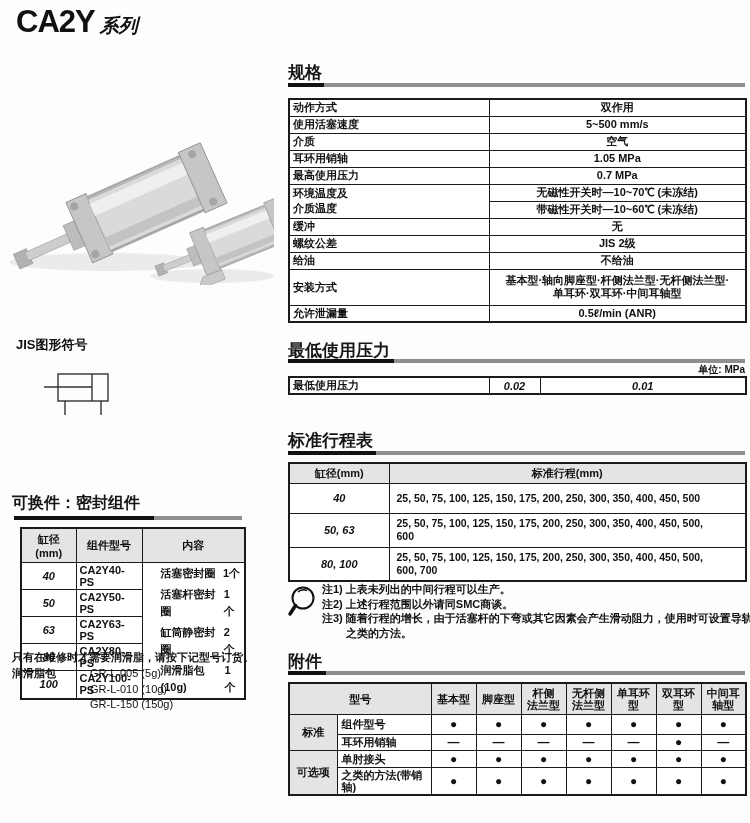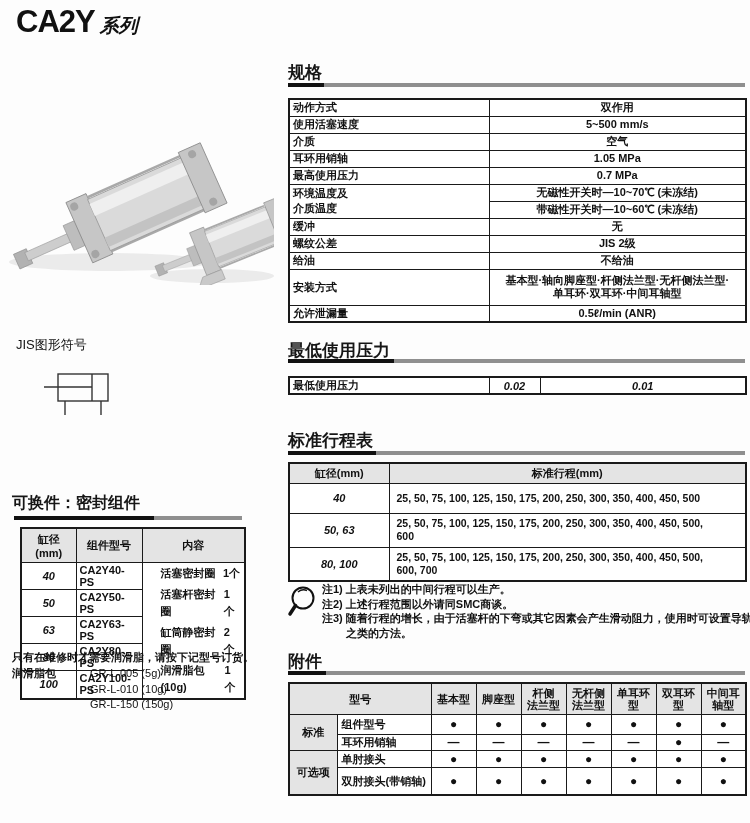--- a/index.html
+++ b/index.html
@@ -53,21 +53,21 @@
   table.seal tr{height:15px;}
   table.seal tr.hdr{height:34px;}
   table.seal td.part{padding-left:3px;}
   .kv{display:flex;justify-content:space-between;line-height:17px;padding:2px 4px 2px 18px;}
 
   .seal-note{position:absolute;left:12px;top:650px;font-size:11px;font-weight:bold;white-space:nowrap;}
   .grease-label{position:absolute;left:12px;top:666px;font-size:11px;font-weight:bold;}
   .grease-items{position:absolute;left:90px;top:666px;font-size:11px;line-height:15.5px;}
 
   .unit{position:absolute;left:288px;top:363px;width:457px;text-align:right;font-size:10px;font-weight:bold;}
-  .jis-label{position:absolute;left:16px;top:336px;font-size:13px;font-weight:normal;}
+  .jis-label{position:absolute;left:16px;top:336px;font-size:13px;font-weight:bold;}
   svg{display:block;}
 </style>
 </head>
 <body>
 
 <div class="page">
 
   <div class="title">
     <span class="t1">CA2Y</span>
     <span class="t2">系列</span>
@@ -242,20 +242,21 @@
           <td class="lab">允许泄漏量</td>
           <td class="val">0.5ℓ/min (ANR)</td>
         </tr>
       </tbody>
   </table>
 
   <div class="h h15" style="left:288px;top:339px">最低使用压力</div>
   <div class="rule" style="left:288px;top:359px;width:457px">
       <i style="width:106px"></i>
     </div>
+  <div class="unit">单位: MPa</div>
   <table class="tbl minp" style="left:288px;top:376px;width:457px">
     <colgroup>
         <col style="width:200px">
         <col style="width:51px">
         <col style="width:51px">
         <col style="width:51px">
         <col style="width:51px">
         <col style="width:53px">
       </colgroup>
     <tbody id="minp-body">
@@ -361,21 +362,21 @@
           <td class="name">单肘接头</td>
           <td class="mark">●</td>
           <td class="mark">●</td>
           <td class="mark">●</td>
           <td class="mark">●</td>
           <td class="mark">●</td>
           <td class="mark">●</td>
           <td class="mark">●</td>
         </tr>
         <tr style="height: 28px;">
-          <td class="name">双肘接头(带销轴)</td>
+          <td class="name">之类的方法(带销轴)</td>
           <td class="mark">●</td>
           <td class="mark">●</td>
           <td class="mark">●</td>
           <td class="mark">●</td>
           <td class="mark">●</td>
           <td class="mark">●</td>
           <td class="mark">●</td>
         </tr>
       </tbody>
   </table>

